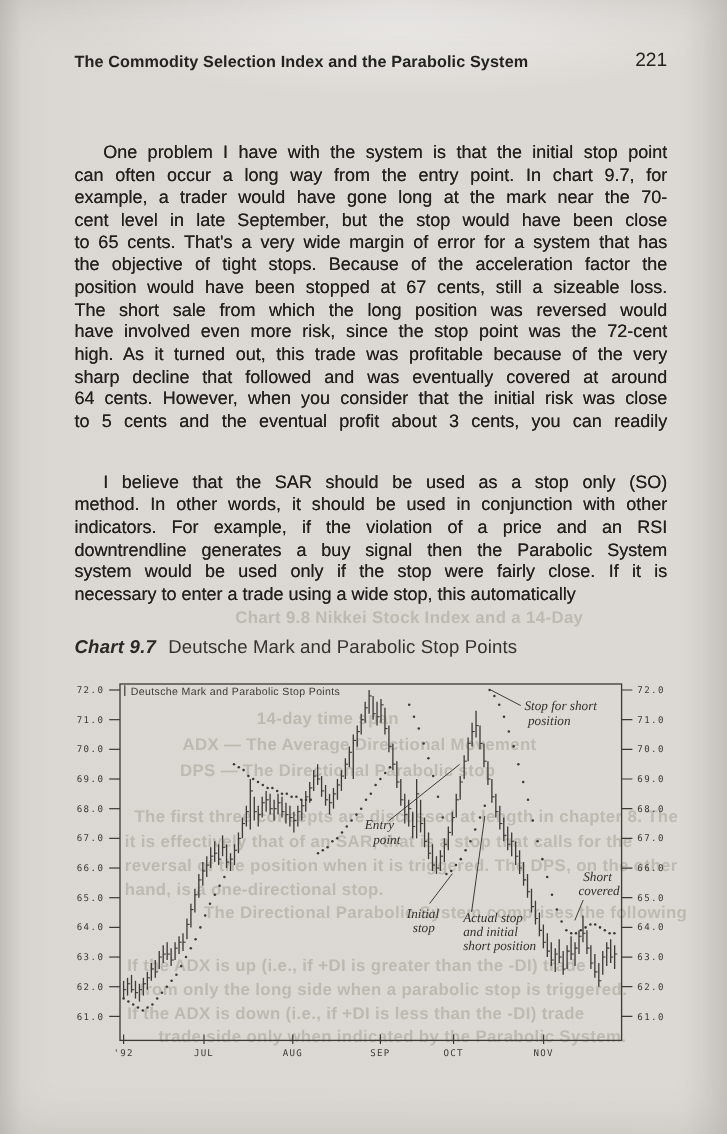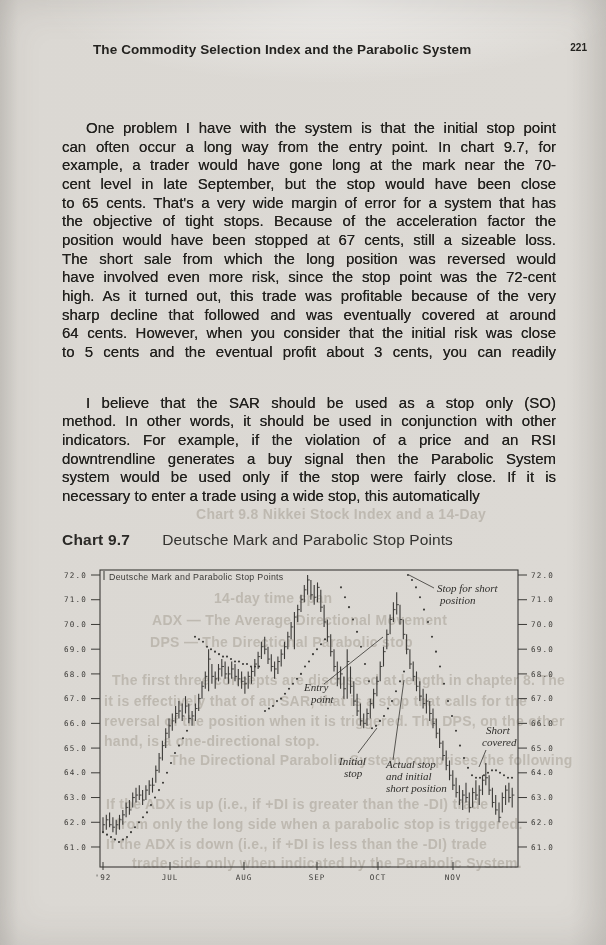--- a/index.html
+++ b/index.html
@@ -11,37 +11,37 @@
     background:
       radial-gradient(ellipse 420px 120px at 55% 0%, rgba(255,255,255,.55), rgba(255,255,255,0) 70%),
       linear-gradient(90deg, #ccc9c4 0, #dbd8d3 3%, #dcd9d4 94%, #cfccc7 100%),
       #dad7d2;
     box-shadow: inset 0 0 40px rgba(90,85,75,.18);
     font-family:"Liberation Sans", sans-serif;
     color:#1f1e1c;
   }
   .header{
     position:absolute; left:62px; top:42px; width:494px;
-    display:flex; justify-content:space-between; align-items:flex-start;margin-left:31px;
+    display:flex; justify-content:space-between; align-items:center;
   }
   .header .title{ font-size:13.5px; font-weight:700; letter-spacing:.1px; color:#242320; }
-  .header .pageno{ font-size:10px; font-weight:700; color:#242320; }
+  .header .pageno{ font-size:16px; font-weight:400; color:#242320; }
   .textcol{
     position:absolute; left:62px; top:87px; width:494px;
     font-size:15px; line-height:18.65px; color:#21201d;
     text-shadow:0 0 .45px rgba(33,32,29,.85);
   }
   .textcol .line{ text-align:justify; text-align-last:justify; white-space:normal; }
   .textcol .line.first{ padding-left:24px;margin-top:32px; }
   .textcol .line.last{ text-align-last:left; }
   .caption{
     position:absolute; left:62px; top:531px; width:500px;
     font-size:15.5px; color:#2a2926;
   }
-  .caption .lbl{ font-weight:700; margin-right:32px; letter-spacing:.2px; }
+  .caption .lbl{ font-weight:700; margin-right:10px; letter-spacing:.2px;font-style:italic; }
   .caption .ttl{ font-weight:400; color:#343330; letter-spacing:.1px; }
   .ghost{ position:absolute; inset:0; pointer-events:none; }
   .ghost div{
     position:absolute; font-weight:700; color:rgba(122,113,96,.30);
     font-size:14px; letter-spacing:.3px; white-space:nowrap;
     filter:blur(.35px);
   }
   svg.chart{ position:absolute; left:0; top:0; pointer-events:none; }
   .chart text{ fill:#3b3a37; }
   .chart .axlab{ font-family:"DejaVu Sans Mono", monospace; font-size:7.6px; letter-spacing:1.2px; }

